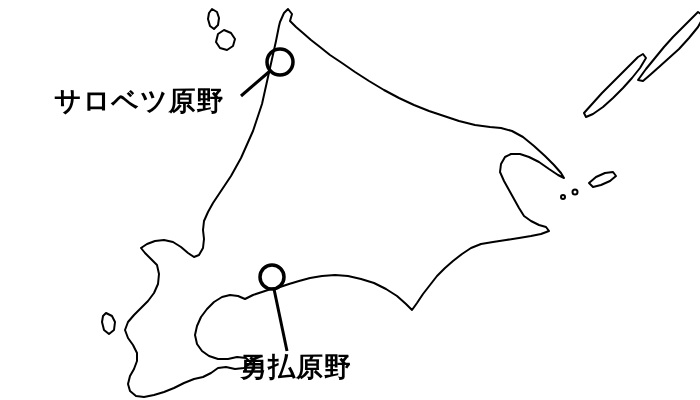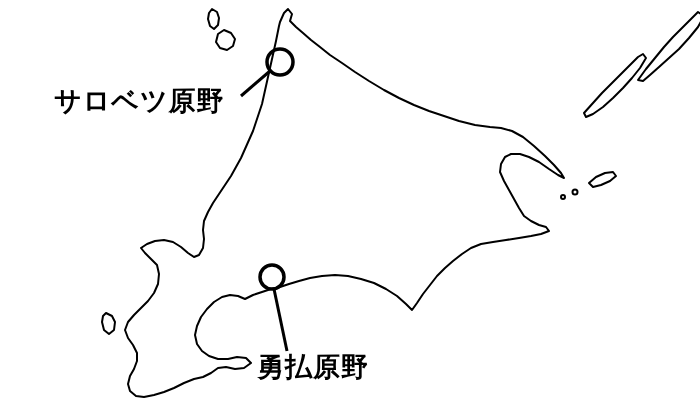--- a/index.html
+++ b/index.html
@@ -24,21 +24,21 @@
   .map-label {
     position: absolute;
     color: #000000;
     font-size: 27px;
     font-weight: bold;
     letter-spacing: 1px;
     white-space: nowrap;
     line-height: 1;
   }
   .label-sarobetsu { left: 14px;  top: 87px;  }
-  .label-yufutsu   { left: 217px; top: 353px; }
+  .label-yufutsu   { left: 200px; top: 353px; }
 </style>
 </head>
 <body>
 
 <div class="stage">
 
   <svg width="700" height="400" viewBox="0 0 700 400">
 
     <g fill="#ffffff" stroke="#000000" stroke-width="2" stroke-linejoin="round" stroke-linecap="round">
 

